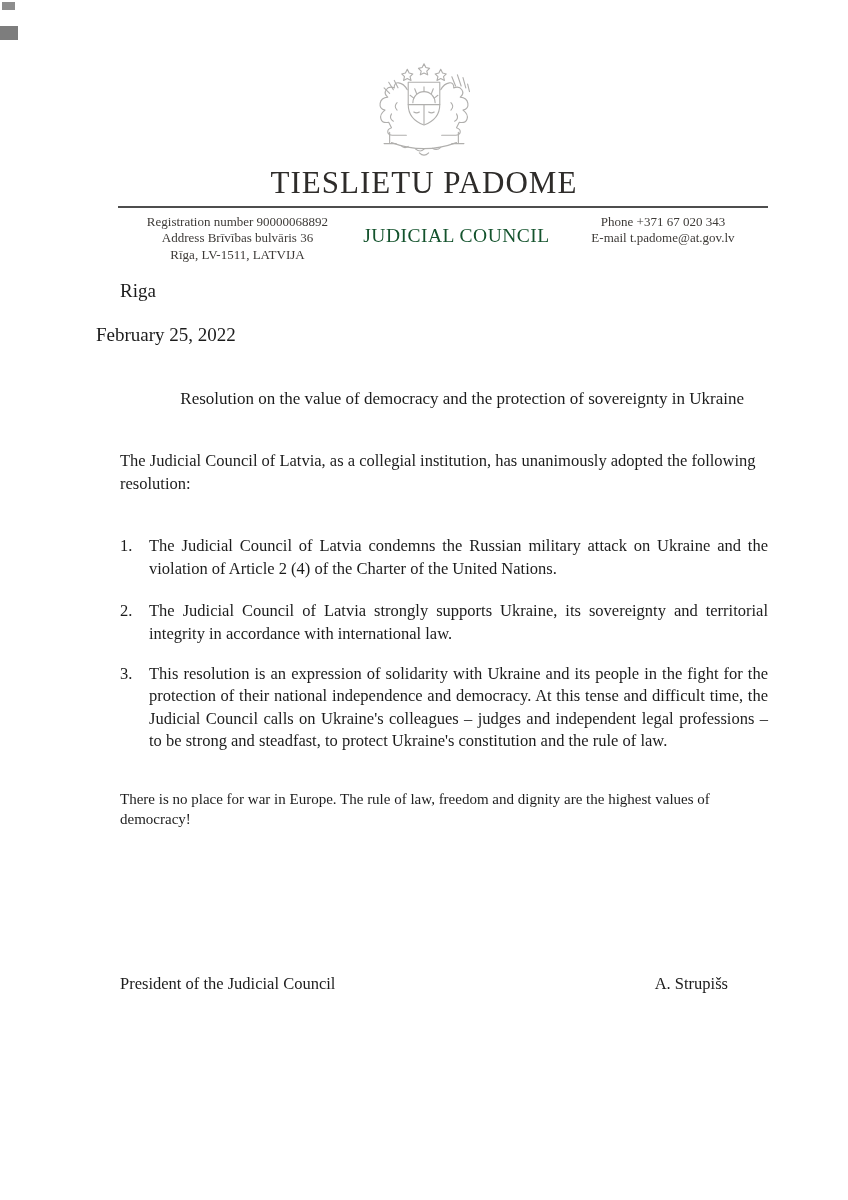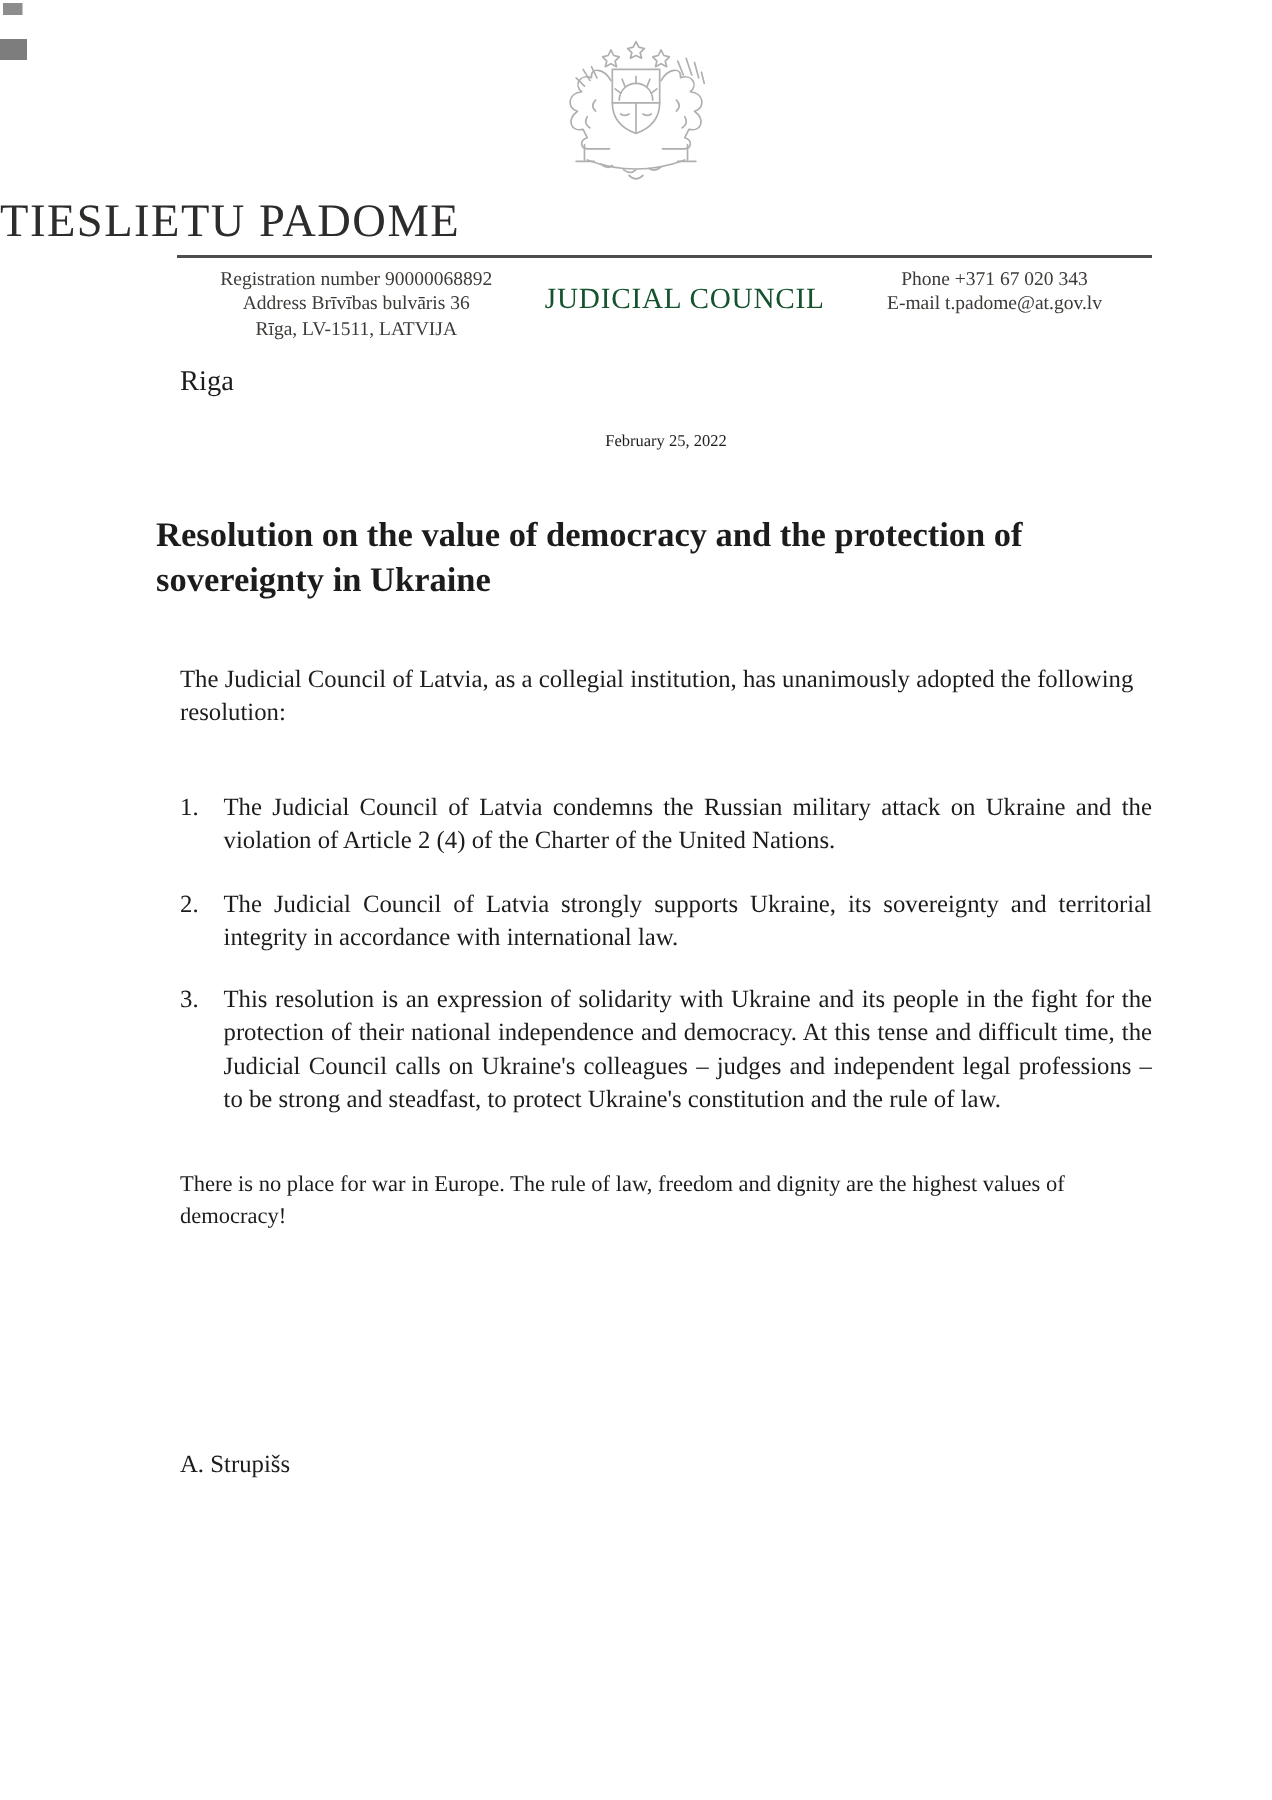--- a/index.html
+++ b/index.html
@@ -8,21 +8,21 @@
     width:848px; height:1200px;
     background:#ffffff;
     overflow:hidden;
     color:#1c1c1c;
     font-family:"Liberation Serif","DejaVu Serif",serif;
   }
   .artifact { position:absolute; }
   .a1 { left:2px; top:2px; width:13px; height:8px; background:#8d8d8d; }
   .a2 { left:0px; top:26px; width:18px; height:14px; background:#7d7d7d; }
 
-  .header { text-align:left; padding-top:24px; }
+  .header { text-align:center; padding-top:60px; }
   .emblem { width:124px; height:104px; display:block; margin:0 auto; }
   .org-lv {
     font-size:31px; line-height:1.05; letter-spacing:1px;
     color:#2e2c2a; margin-top:3px;
   }
   .rule {
     margin:6px 80px 0 118px;
     border-top:2px solid #4e4e4e;
     height:0;
   }
@@ -33,26 +33,26 @@
   }
   .lh-left { width:235px; text-align:center; }
   .org-en {
     flex:1; text-align:center;
     font-size:19.5px; letter-spacing:0.5px; color:#14532d;
     margin-top:9px;
   }
   .lh-right { width:210px; text-align:center; }
 
   .place { text-align:left; font-size:19px; margin:16px 80px 0 120px; }
-  .date  { margin:22px 80px 0 120px; font-size:11px;text-align:center; }
+  .date  { margin:22px 80px 0 96px; font-size:19px; }
 
   .title {
     width:640px; margin:42px auto 0;
-    text-align:left; font-weight:bold;
-    font-size:23px; line-height:1.3;
+    text-align:right; font-weight:normal;
+    font-size:17px; line-height:1.3;
   }
   .intro { margin:40px 80px 12px 120px; font-size:16.5px; line-height:1.36; }
 
   .list { margin:0 80px 0 120px; }
   .list-item {
     position:relative; padding-left:29px;
     font-size:16.5px; line-height:1.36;
   }
   .li-1 { margin-top:40px; }
   .li-2 { margin-top:20px; }
@@ -141,16 +141,17 @@
     </div>
     <div class="list-item li-3">
       <span class="num">3.</span>
       <div class="item-text">This resolution is an expression of solidarity with Ukraine and its people in the fight for the protection of their national independence and democracy. At this tense and difficult time, the Judicial Council calls on Ukraine's colleagues – judges and independent legal professions – to be strong and steadfast, to protect Ukraine's constitution and the rule of law.</div>
     </div>
   </div>
 
   <div class="closing">There is no place for war in Europe. The rule of law, freedom and dignity are the highest values of democracy!</div>
 
   <div class="sig-row">
+    <div class="sig-role">President of the Judicial Council</div>
     <div class="sig-name">A. Strupišs</div>
   </div>
 
 </div>
 
 </body></html>

